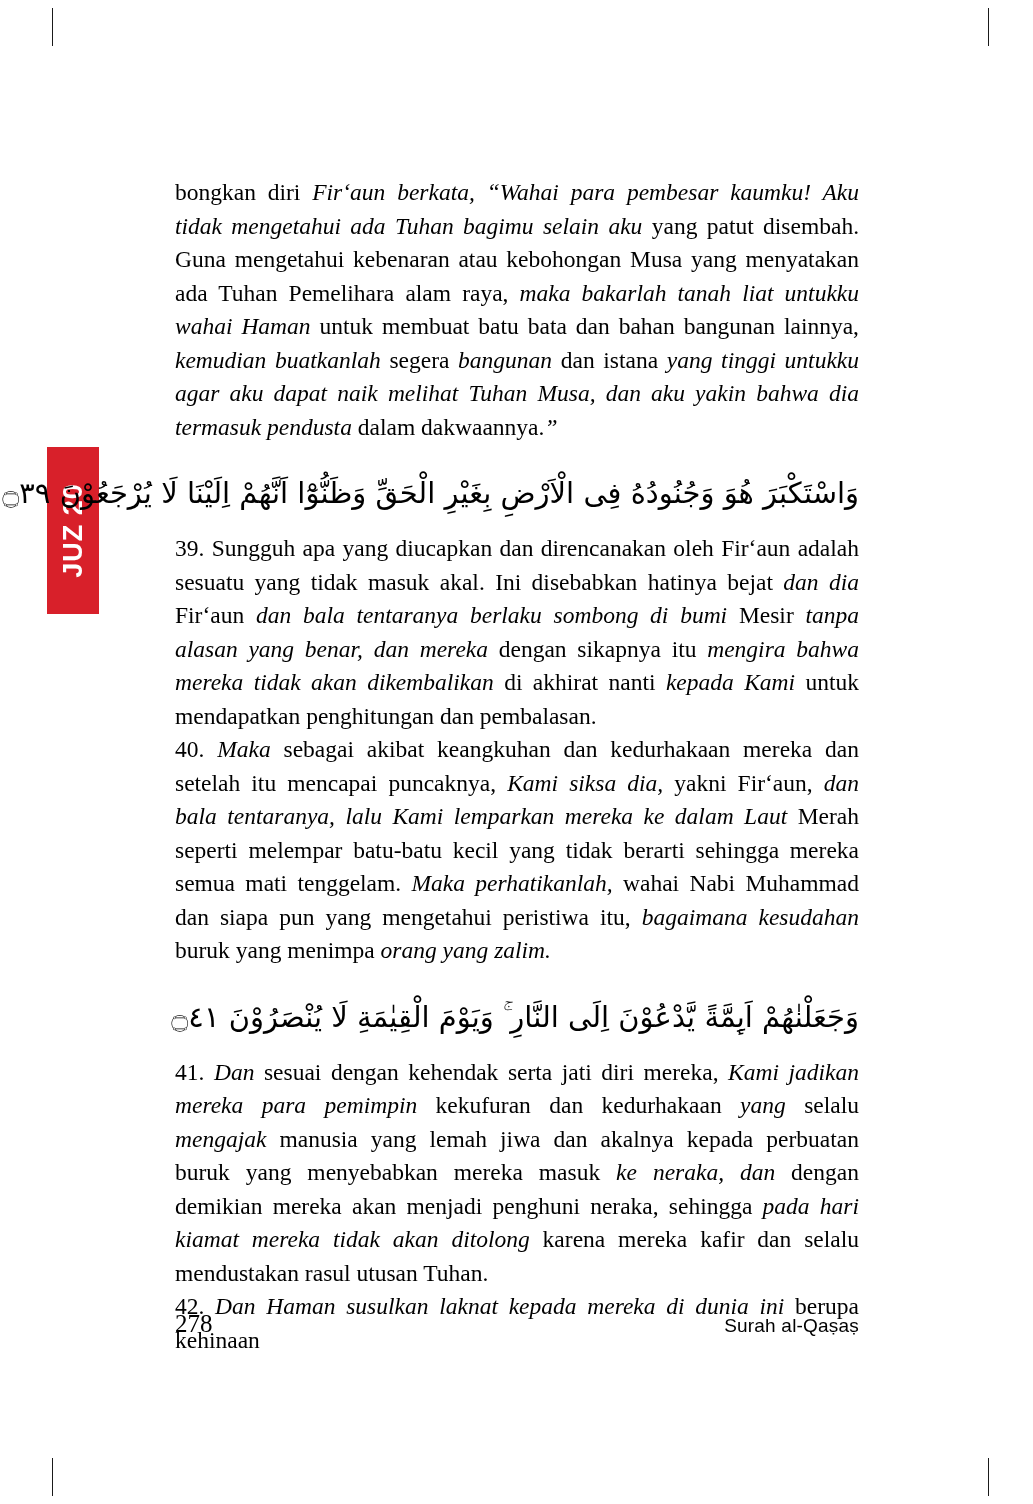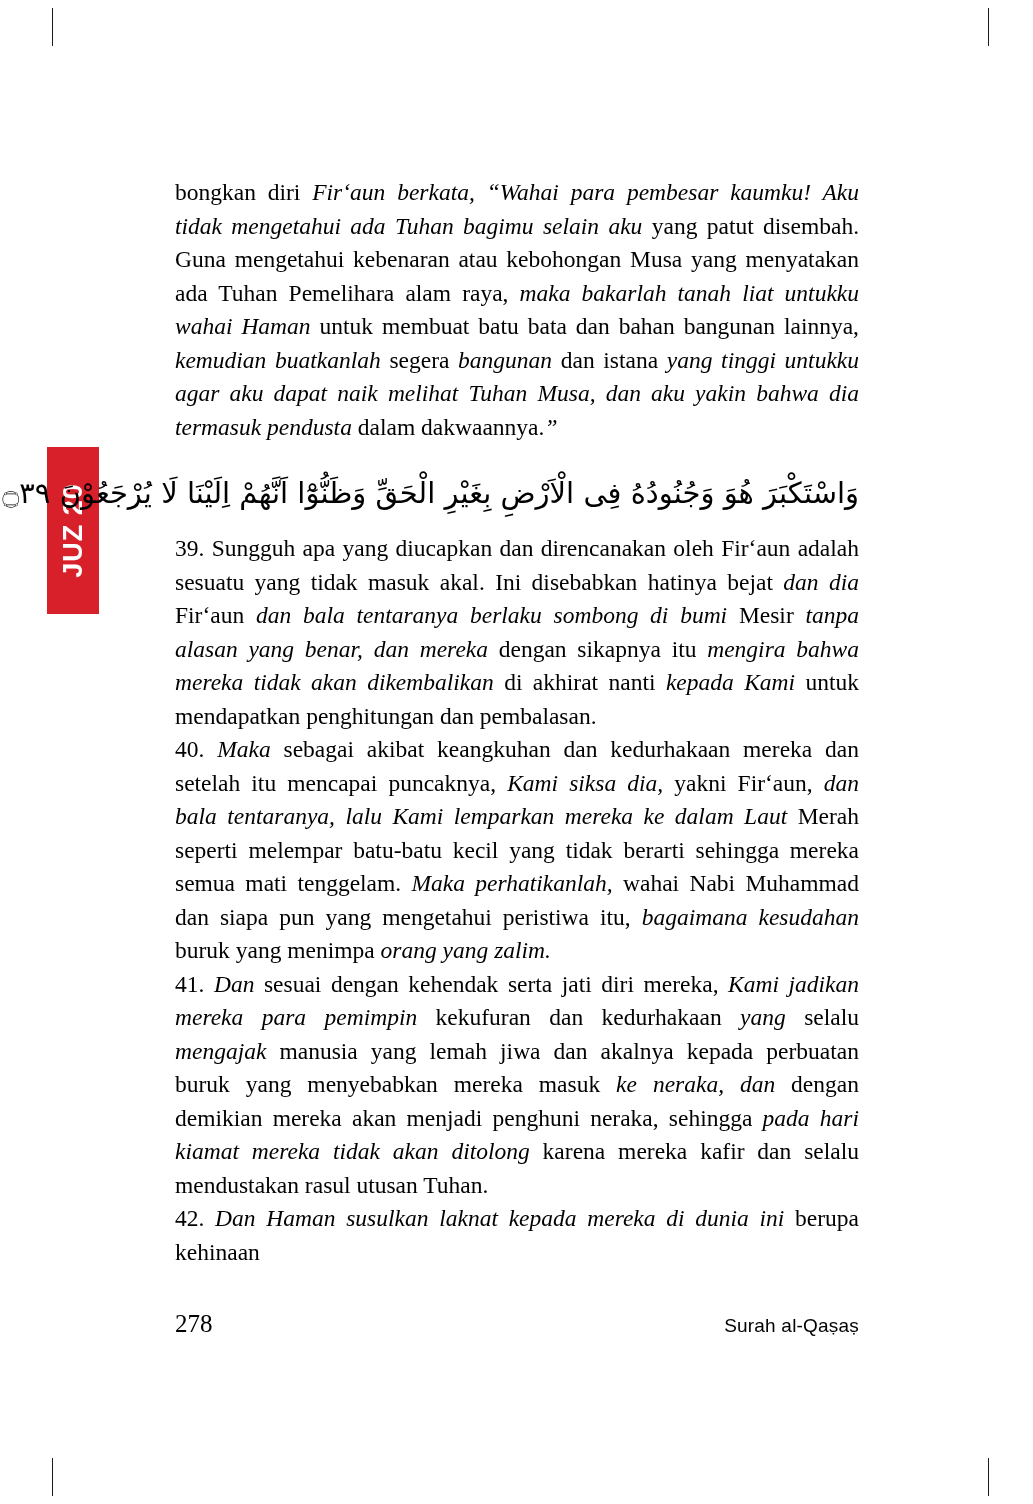--- a/index.html
+++ b/index.html
@@ -113,20 +113,21 @@
 
   <p class="body-text">bongkan diri <em>Firʻaun berkata, “Wahai para pembesar kaumku! Aku tidak mengetahui ada Tuhan bagimu selain aku</em> yang patut disembah. Guna mengetahui kebenaran atau kebohongan Musa yang menyatakan ada Tuhan Pemelihara alam raya, <em>maka bakarlah tanah liat untukku wahai Haman</em> untuk membuat batu bata dan bahan bangunan lainnya, <em>kemudian buatkanlah</em> segera <em>bangunan</em> dan istana <em>yang tinggi untukku agar aku dapat naik melihat Tuhan Musa, dan aku yakin bahwa dia termasuk pendusta</em> dalam dakwaannya.<em>”</em></p>
 
   <div class="verse-line">وَاسْتَكْبَرَ هُوَ وَجُنُودُهُ فِى الْاَرْضِ بِغَيْرِ الْحَقِّ وَظَنُّوْٓا اَنَّهُمْ اِلَيْنَا لَا يُرْجَعُوْنَ ۝٣٩</div>
 
   <p class="body-text">39. Sungguh apa yang diucapkan dan direncanakan oleh Firʻaun adalah sesuatu yang tidak masuk akal. Ini disebabkan hatinya bejat <em>dan dia</em> Firʻaun <em>dan bala tentaranya berlaku sombong di bumi</em> Mesir <em>tanpa alasan yang benar, dan mereka</em> dengan sikapnya itu <em>mengira bahwa mereka tidak akan dikembalikan</em> di akhirat nanti <em>kepada Kami</em> untuk mendapatkan penghitungan dan pembalasan.</p>
 
 
   <p class="body-text">40. <em>Maka</em> sebagai akibat keangkuhan dan kedurhakaan mereka dan setelah itu mencapai puncaknya, <em>Kami siksa dia,</em> yakni Firʻaun, <em>dan bala tentaranya, lalu Kami lemparkan mereka ke dalam Laut</em> Merah seperti melempar batu-batu kecil yang tidak berarti sehingga mereka semua mati tenggelam. <em>Maka perhatikanlah,</em> wahai Nabi Muhammad dan siapa pun yang mengetahui peristiwa itu, <em>bagaimana kesudahan</em> buruk yang menimpa <em>orang yang zalim.</em></p>
 
+  <div class="verse-line">وَجَعَلْنٰهُمْ اَىِٕمَّةً يَّدْعُوْنَ اِلَى النَّارِ ۚ وَيَوْمَ الْقِيٰمَةِ لَا يُنْصَرُوْنَ ۝٤١</div>
 
   <p class="body-text">41. <em>Dan</em> sesuai dengan kehendak serta jati diri mereka, <em>Kami jadikan mereka para pemimpin</em> kekufuran dan kedurhakaan <em>yang</em> selalu <em>mengajak</em> manusia yang lemah jiwa dan akalnya kepada perbuatan buruk yang menyebabkan mereka masuk <em>ke neraka, dan</em> dengan demikian mereka akan menjadi penghuni neraka, sehingga <em>pada hari kiamat mereka tidak akan ditolong</em> karena mereka kafir dan selalu mendustakan rasul utusan Tuhan.</p>
 
 
   <p class="body-text">42. <em>Dan Haman susulkan laknat kepada mereka di dunia ini</em> berupa kehinaan</p>
 
 </div>
 
 <div class="footer">
   <span class="folio">278</span>

